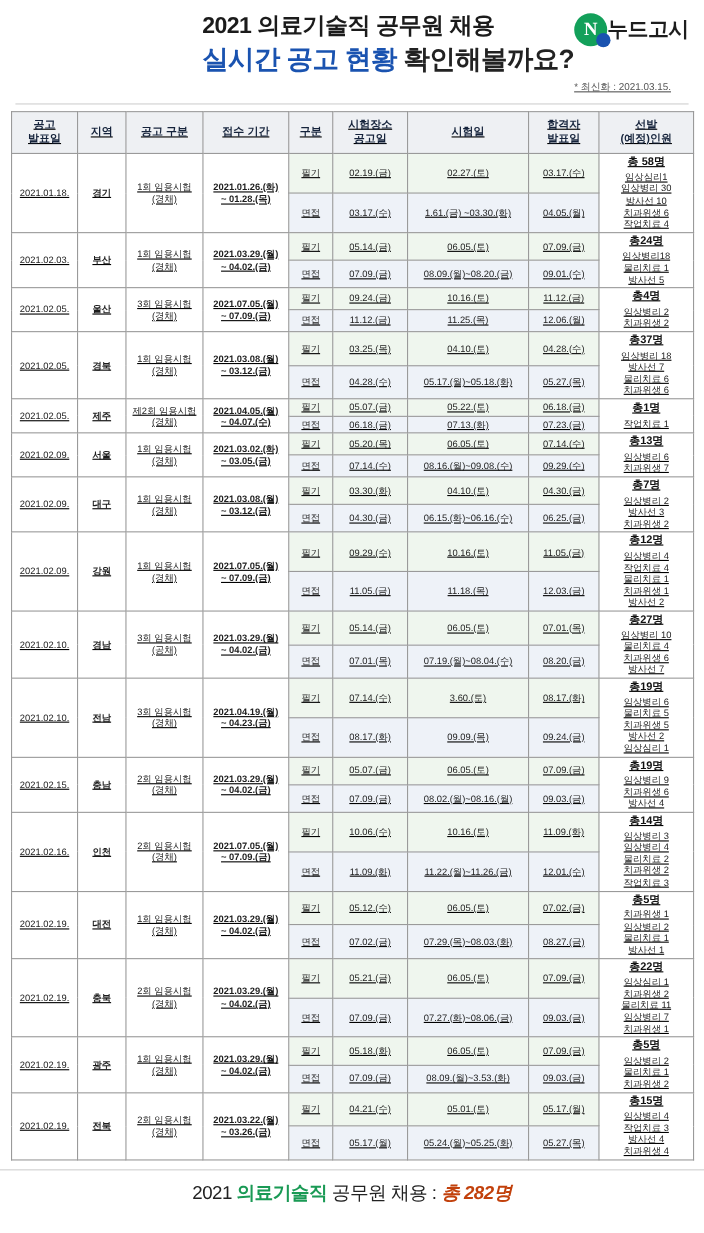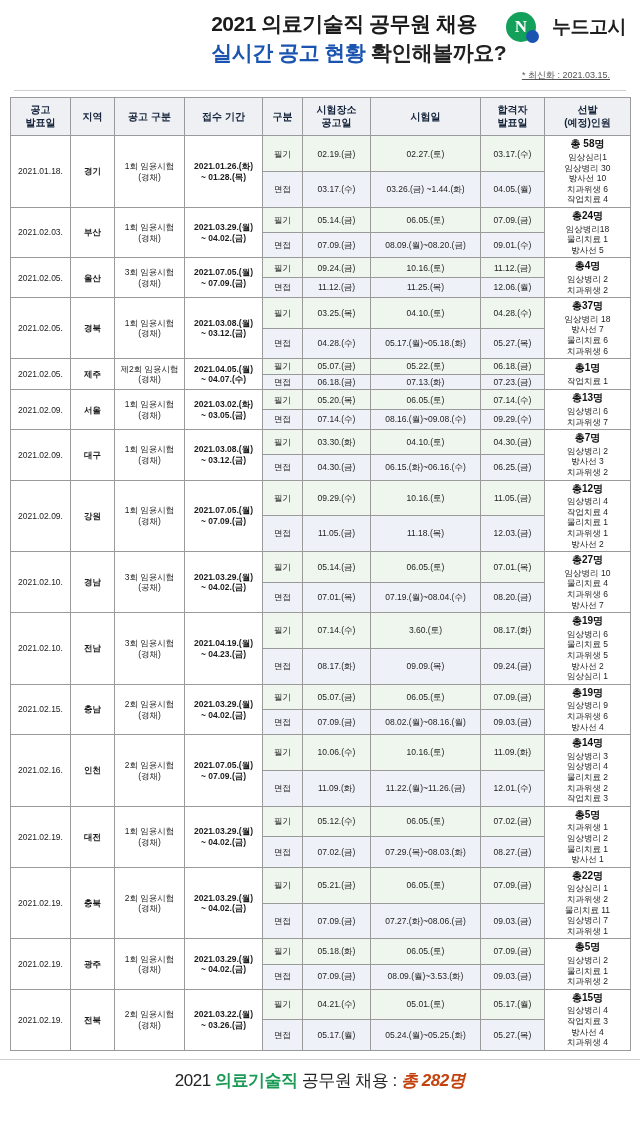--- a/index.html
+++ b/index.html
@@ -29,32 +29,32 @@
   .title-block { padding-top: 2px; }
   .title-line1 {
     font-size: 21px;
     font-weight: bold;
     color: #222222;
     letter-spacing: -0.5px;
     line-height: 1.15;
   }
   .title-line1 .em { color: #1b1b1b; }
   .title-line2 {
-    font-size: 21px;
+    font-size: 24px;
     font-weight: bold;
     letter-spacing: -0.5px;
     line-height: 1.3;
     margin-top: 3px;
   }
   .title-line2 .blue { color: #1a53b0; }
   .title-line2 .dark { color: #222222; }
   .logo {
     display: flex;
     align-items: center;
-    gap: 16px;
+    gap: 0;
     padding-top: 2px;
   }
   .logo-mark {
     width: 30px; height: 30px;
     border-radius: 50%;
     background: #13a05a;
     position: relative;
     flex: 0 0 auto;
   }
   .logo-mark::after {
@@ -108,20 +108,21 @@
     pointer-events: none;
     z-index: 0;
     letter-spacing: 4px;
   }
 
   
   .table-wrap {
     padding: 6px 22px 0 10px;
     position: relative;
     z-index: 1;
+    text-decoration: underline;
   }
   table.main {
     width: 620px;
     border-collapse: collapse;
     table-layout: fixed;
     background: transparent;
   }
   table.main th, table.main td {
     border: 1px solid #9a9a9a;
     text-align: center;
@@ -248,21 +249,21 @@
             <td class="apply" rowspan="2">2021.01.26.(화)<br>~ 01.28.(목)</td>
             <td class="div">필기</td>
             <td class="place">02.19.(금)</td>
             <td class="exam">02.27.(토)</td>
             <td class="pass">03.17.(수)</td>
             <td class="count" rowspan="2"><span class="tot">총 58명</span><span>임상심리1<br>임상병리 30<br>방사선 10<br>치과위생 6<br>작업치료 4</span></td>
           </tr>
           <tr class="r-interview">
             <td class="div">면접</td>
             <td class="place">03.17.(수)</td>
-            <td class="exam">03.26.(금) ~1.44.(화)</td>
+            <td class="exam">1.61.(금) ~03.30.(화)</td>
             <td class="pass">04.05.(월)</td>
           </tr>
           <tr class="r-written">
             <td class="date" rowspan="2">2021.02.03.</td>
             <td class="region" rowspan="2">부산</td>
             <td class="kind" rowspan="2">1회 임용시험<br>(경채)</td>
             <td class="apply" rowspan="2">2021.03.29.(월)<br>~ 04.02.(금)</td>
             <td class="div">필기</td>
             <td class="place">05.14.(금)</td>
             <td class="exam">06.05.(토)</td>

